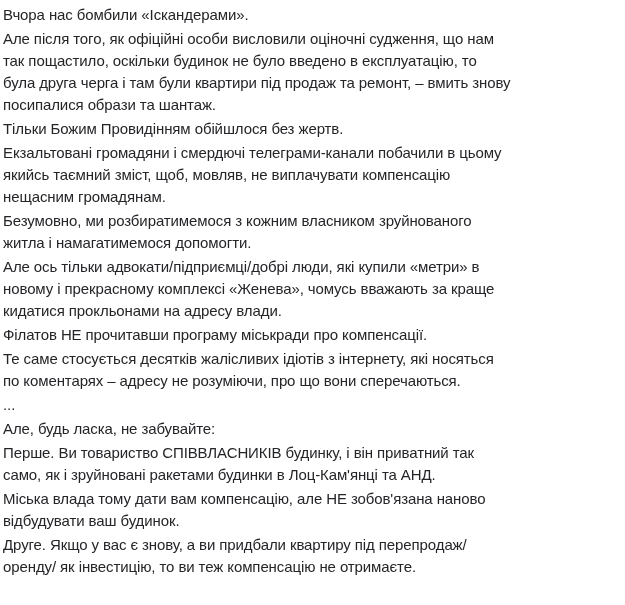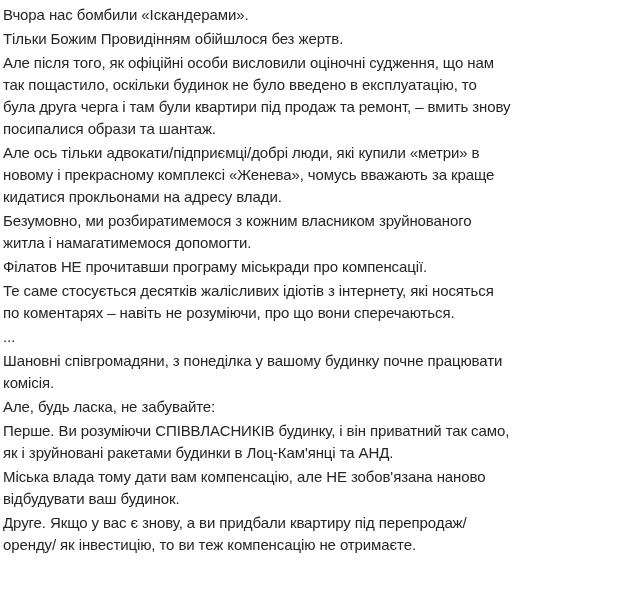--- a/index.html
+++ b/index.html
@@ -27,26 +27,26 @@
       margin: 0 0 2px 0;
       white-space: normal;
       word-wrap: break-word;
     }
   </style>
 </head>
 <body>
 
 <div class="post-text">
   <p>Вчора нас бомбили «Іскандерами».</p>
+  <p>Але після того, як офіційні особи висловили оціночні судження, що нам так пощастило, оскільки будинок не було введено в експлуатацію, то була друга черга і там були квартири під продаж та ремонт, – вмить знову посипалися образи та шантаж.</p>
   <p>Тільки Божим Провидінням обійшлося без жертв.</p>
-  <p>Але після того, як офіційні особи висловили оціночні судження, що нам так пощастило, оскільки будинок не було введено в експлуатацію, то була друга черга і там були квартири під продаж та ремонт, – вмить знову посипалися образи та шантаж.</p>
+  <p>Екзальтовані громадяни і смердючі телеграми-канали побачили в цьому якийсь таємний зміст, щоб, мовляв, не виплачувати компенсацію нещасним громадянам.</p>
+  <p>Безумовно, ми розбиратимемося з кожним власником зруйнованого житла і намагатимемося допомогти.</p>
   <p>Але ось тільки адвокати/підприємці/добрі люди, які купили «метри» в новому і прекрасному комплексі «Женева», чомусь вважають за краще кидатися прокльонами на адресу влади.</p>
-  <p>Безумовно, ми розбиратимемося з кожним власником зруйнованого житла і намагатимемося допомогти.</p>
   <p>Філатов НЕ прочитавши програму міськради про компенсації.</p>
-  <p>Те саме стосується десятків жалісливих ідіотів з інтернету, які носяться по коментарях – навіть не розуміючи, про що вони сперечаються.</p>
+  <p>Те саме стосується десятків жалісливих ідіотів з інтернету, які носяться по коментарях – адресу не розуміючи, про що вони сперечаються.</p>
   <p>...</p>
-  <p>Шановні співгромадяни, з понеділка у вашому будинку почне працювати комісія.</p>
   <p>Але, будь ласка, не забувайте:</p>
-  <p>Перше. Ви розуміючи СПІВВЛАСНИКІВ будинку, і він приватний так само, як і зруйновані ракетами будинки в Лоц-Кам'янці та АНД.</p>
+  <p>Перше. Ви товариство СПІВВЛАСНИКІВ будинку, і він приватний так само, як і зруйновані ракетами будинки в Лоц-Кам'янці та АНД.</p>
   <p>Міська влада тому дати вам компенсацію, але НЕ зобов'язана наново відбудувати ваш будинок.</p>
   <p>Друге. Якщо у вас є знову, а ви придбали квартиру під перепродаж/оренду/ як інвестицію, то ви теж компенсацію не отримаєте.</p>
 
 </div>
 
 </body></html>

